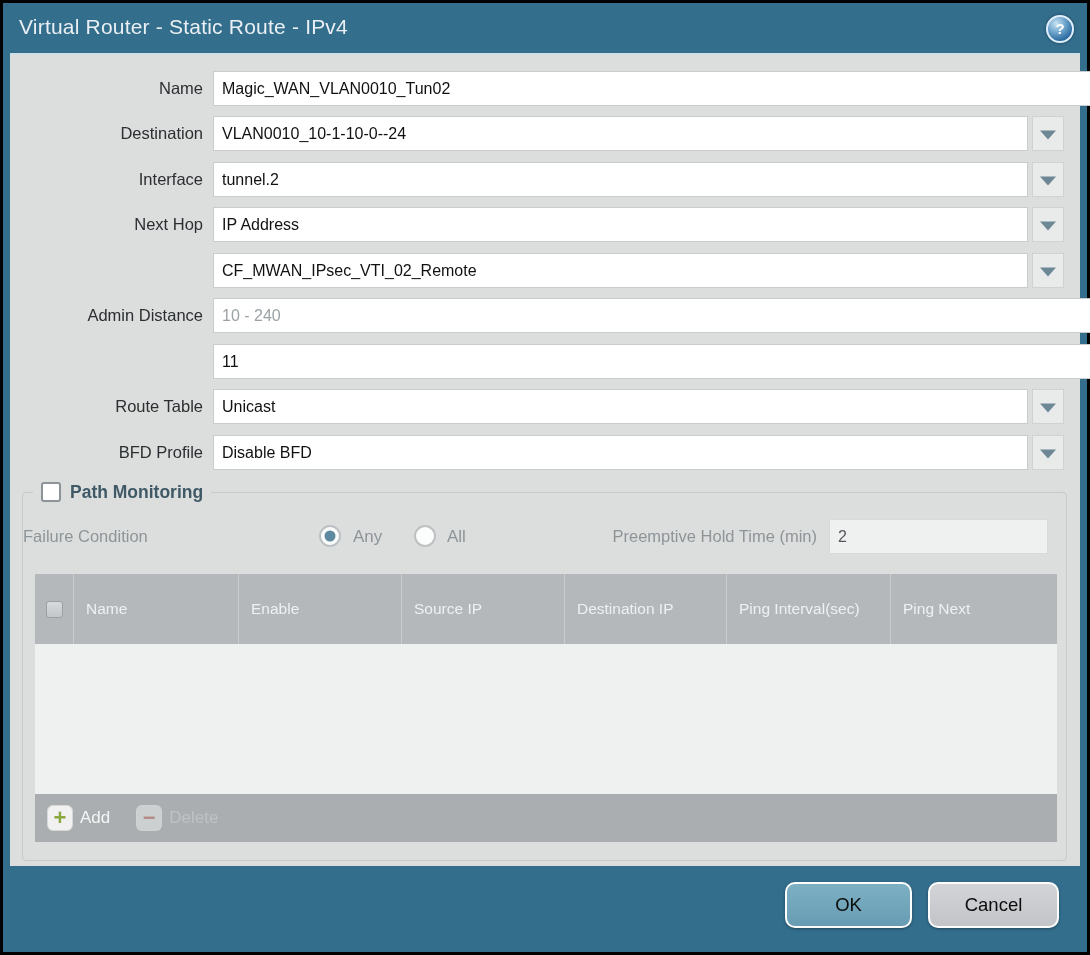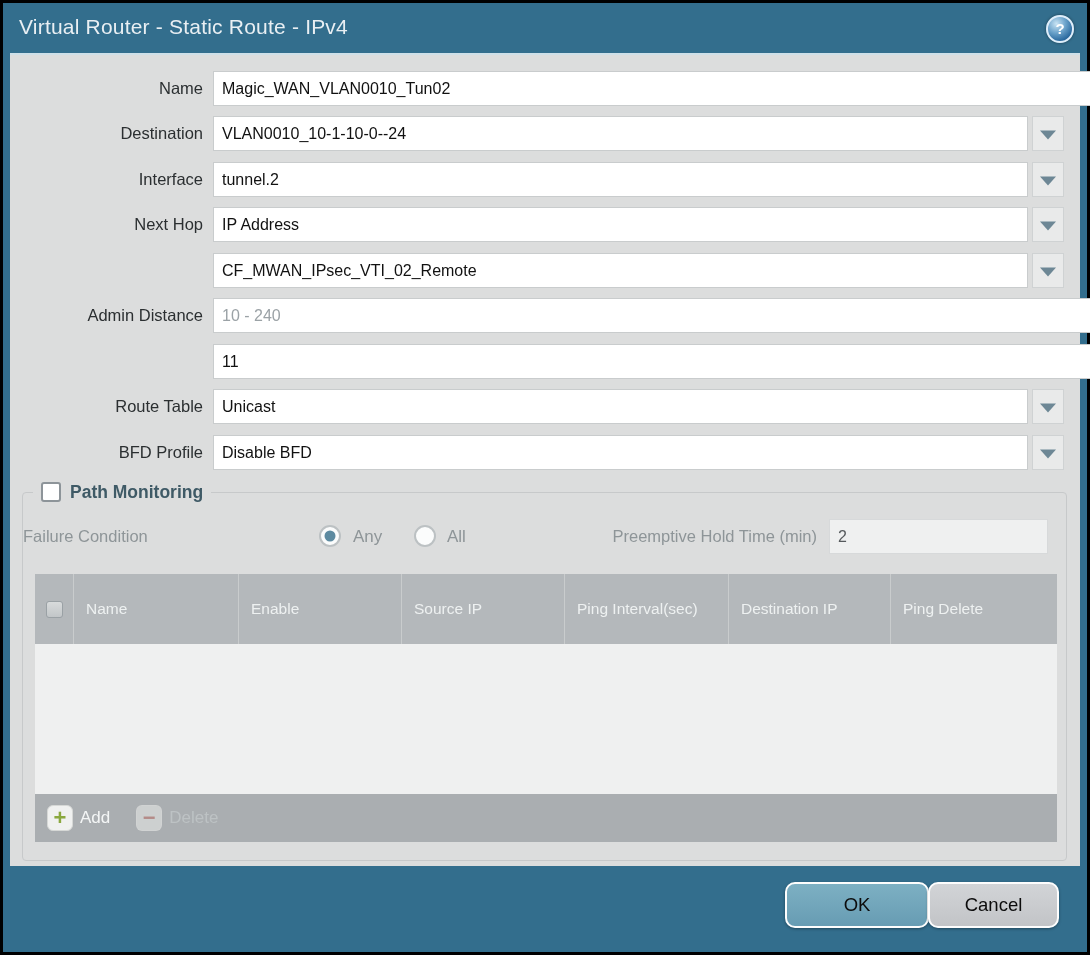--- a/index.html
+++ b/index.html
@@ -130,21 +130,21 @@
   .add-label { color:#f4f6f6; font-size:17px; }
   .delete-btn { margin-left:18px; }
   .delete-icon { background:rgba(240,241,240,.5); border-color:rgba(214,216,214,.5); color:rgba(163,93,88,.6); }
   .delete-label { color:#bdc2c4; font-size:17px; }
   
   .footer-btn {
     position:absolute; top:882px; height:46px; border-radius:10px; border:2px solid #fdfdfd;
     font-family:inherit; font-size:18.5px; color:#0c0c0c; cursor:pointer;
     box-shadow:0 1px 3px rgba(0,0,0,.35);
   }
-  .ok-btn { left:785px; width:144px; background:linear-gradient(#7db0c3,#679cb3); }
+  .ok-btn { left:785px; width:127px; background:linear-gradient(#7db0c3,#679cb3); }
   .cancel-btn { left:928px; width:131px; background:linear-gradient(#d2d4d7,#c2c4c7); }
 </style>
 </head>
 <body>
 
 <div id="app">
   <div class="frame"></div>
 
   <div class="titlebar">
     <div class="title-text">Virtual Router - Static Route - IPv4</div>
@@ -232,23 +232,23 @@
       </div>
 
       <div class="pm-table">
         <div class="pm-header">
           <div class="pm-hcell col-check">
             <span class="hdr-checkbox"></span>
           </div>
           <div class="pm-hcell col-name">Name</div>
           <div class="pm-hcell col-enable">Enable</div>
           <div class="pm-hcell col-srcip">Source IP</div>
+          <div class="pm-hcell col-dstip">Destination IP</div>
           <div class="pm-hcell col-pinginterval">Ping Interval(sec)</div>
-          <div class="pm-hcell col-dstip">Destination IP</div>
-          <div class="pm-hcell col-pingcount">Ping Delete</div>
+          <div class="pm-hcell col-pingcount">Ping Next</div>
         </div>
         <div class="pm-body"></div>
         <div class="pm-footer">
           <button class="tbl-btn add-btn">
             <span class="tbl-icon add-icon">+</span>
             <span class="add-label">Add</span>
           </button>
           <button class="tbl-btn delete-btn">
             <span class="tbl-icon delete-icon">−</span>
             <span class="delete-label">Delete</span>

